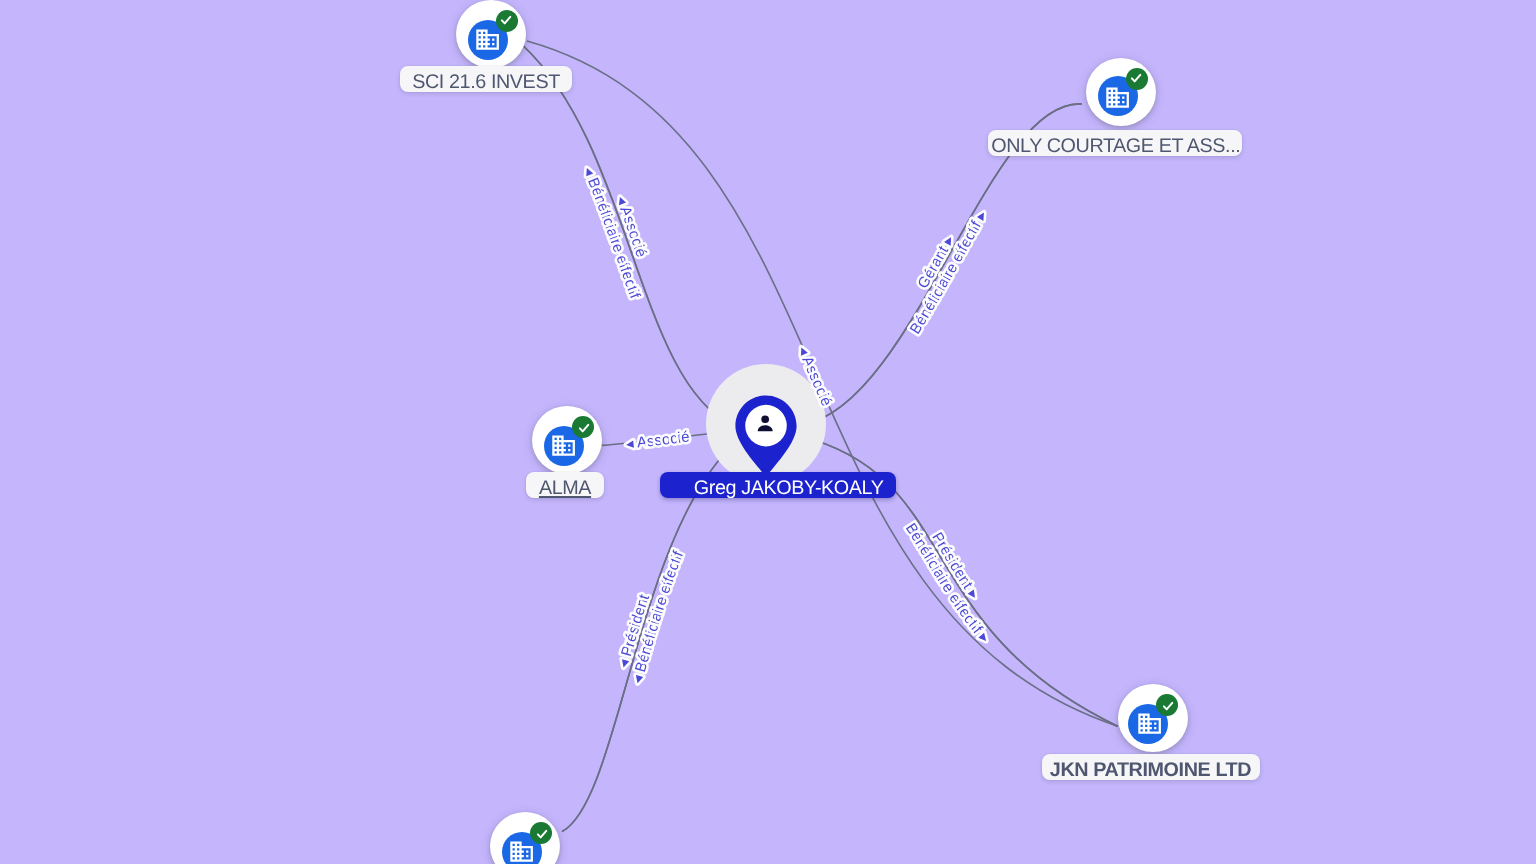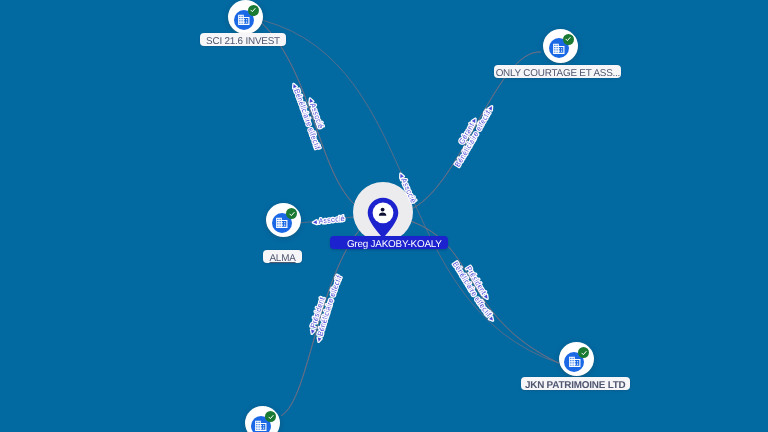--- a/index.html
+++ b/index.html
@@ -1,19 +1,19 @@
 <!DOCTYPE html>
 <html><head>
 <meta charset="utf-8">
 <title>Corporate relationship graph</title>
 <style>
   html,body{margin:0;padding:0;}
   body{width:768px;height:432px;overflow:hidden;background:#fcfcfe;
        font-family:"Liberation Sans",sans-serif;-webkit-font-smoothing:antialiased;text-rendering:geometricPrecision;}
-  #stage{position:relative;width:768px;height:432px;background:#0369a1;}
+  #stage{position:relative;width:768px;height:432px;background:#c4b5fd;}
   svg#edges,svg#edgelabels{position:absolute;left:0;top:0;width:768px;height:432px;overflow:visible;}
   .node{position:absolute;width:0;height:0;}
   .halo{position:absolute;left:-30px;top:-30px;width:60px;height:60px;
         border-radius:50%;background:#ececee;}
   .disc{position:absolute;left:-15.7px;top:-19.7px;width:35px;height:34px;
         border-radius:50%;background:#fff;
         box-shadow:0 1px 2.5px rgba(60,64,67,.26),0 1px 6px rgba(60,64,67,.13);}
   .iconcircle{position:absolute;left:-10px;top:-10px;width:20px;height:20px;
         border-radius:50%;background:#1a68e5;
         display:flex;align-items:center;justify-content:center;}
@@ -85,21 +85,21 @@
     <div class="iconcircle">
         <svg class="gly" viewBox="0 0 24 24" fill="#fff">
           <path d="M12 7V3H2v18h20V7H12zM6 19H4v-2h2v2zm0-4H4v-2h2v2zm0-4H4V9h2v2zm0-4H4V5h2v2zm4 12H8v-2h2v2zm0-4H8v-2h2v2zm0-4H8V9h2v2zm0-4H8V5h2v2zm10 12h-8v-2h2v-2h-2v-2h2v-2h-2V9h8v10zm-2-8h-2v2h2v-2zm0 4h-2v2h2v-2z"></path>
         </svg>
       </div>
     <div class="badge">
         <svg class="chk" viewBox="0 0 24 24" fill="none" stroke="#fff" stroke-width="3" stroke-linecap="round" stroke-linejoin="round">
           <path d="M5.8 12.6 L10 17 L18.4 7.4"></path>
         </svg>
       </div>
-    <div class="nlabel" style="left:-19.0px;top:27px;width:39.0px;text-decoration:underline;">ALMA</div>
+    <div class="nlabel" style="left:-19.0px;top:13px;width:39.0px;text-decoration:underline;">ALMA</div>
   </div>
   <div class="node" style="left:574.4px;top:362.0px;">
     <div class="disc"></div>
     <div class="iconcircle">
         <svg class="gly" viewBox="0 0 24 24" fill="#fff">
           <path d="M12 7V3H2v18h20V7H12zM6 19H4v-2h2v2zm0-4H4v-2h2v2zm0-4H4V9h2v2zm0-4H4V5h2v2zm4 12H8v-2h2v2zm0-4H8v-2h2v2zm0-4H8V9h2v2zm0-4H8V5h2v2zm10 12h-8v-2h2v-2h-2v-2h2v-2h-2V9h8v10zm-2-8h-2v2h2v-2zm0 4h-2v2h2v-2z"></path>
         </svg>
       </div>
     <div class="badge">
         <svg class="chk" viewBox="0 0 24 24" fill="none" stroke="#fff" stroke-width="3" stroke-linecap="round" stroke-linejoin="round">

